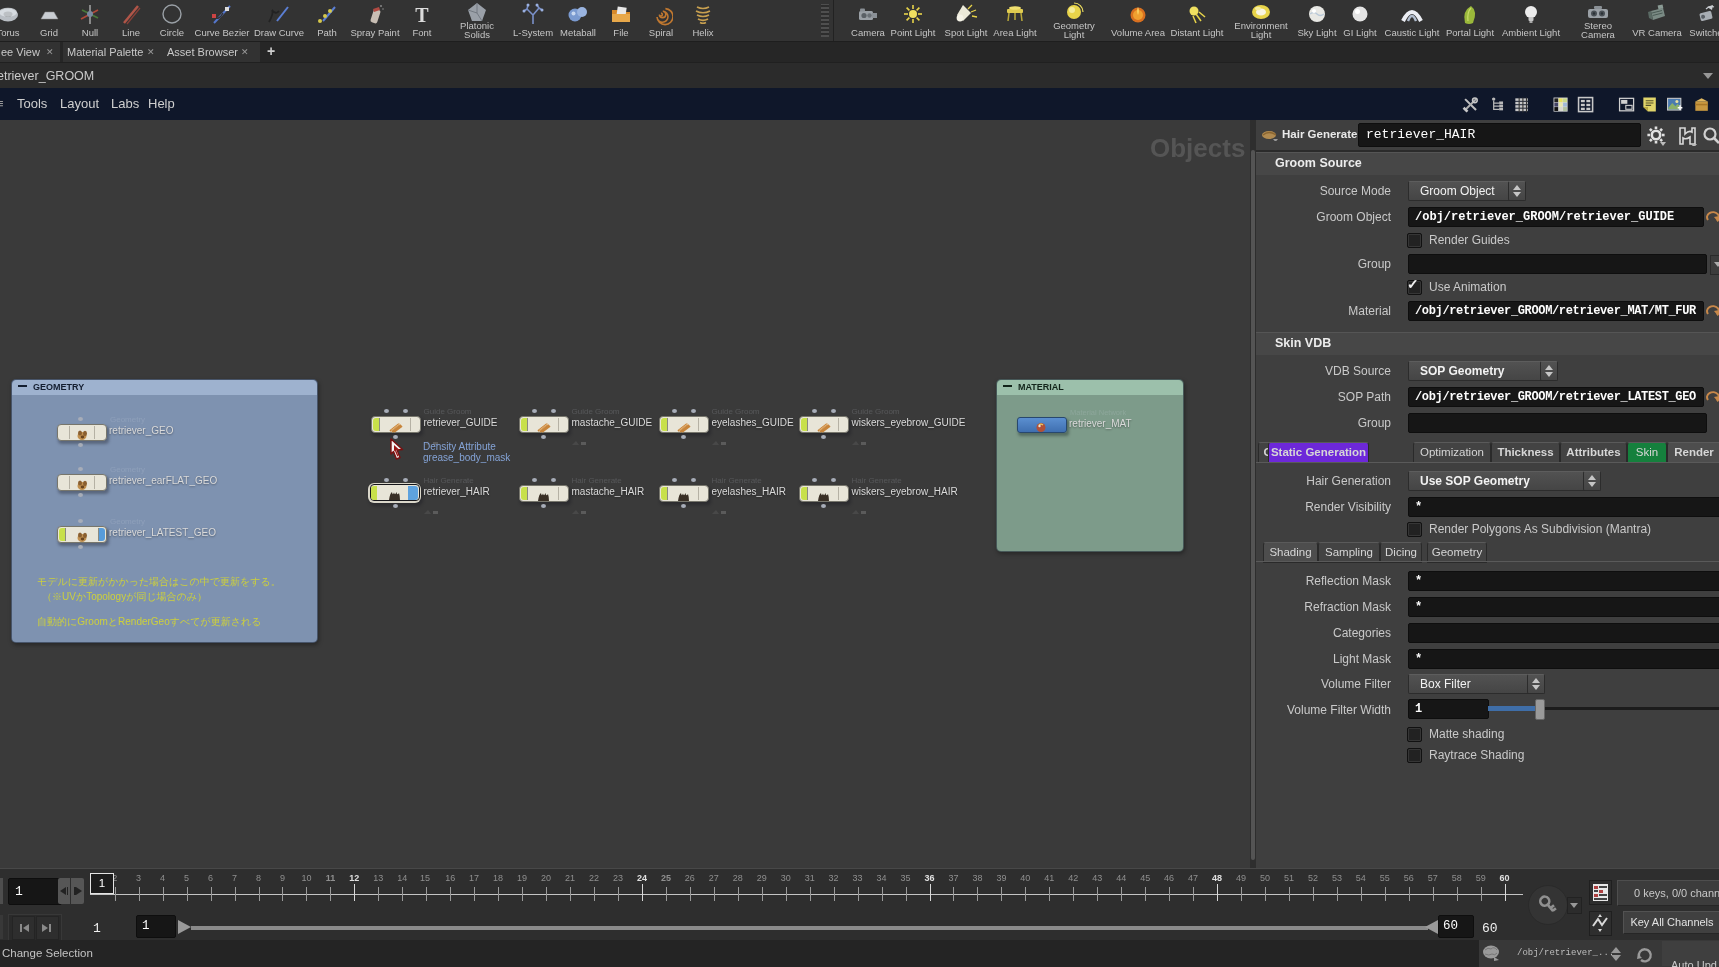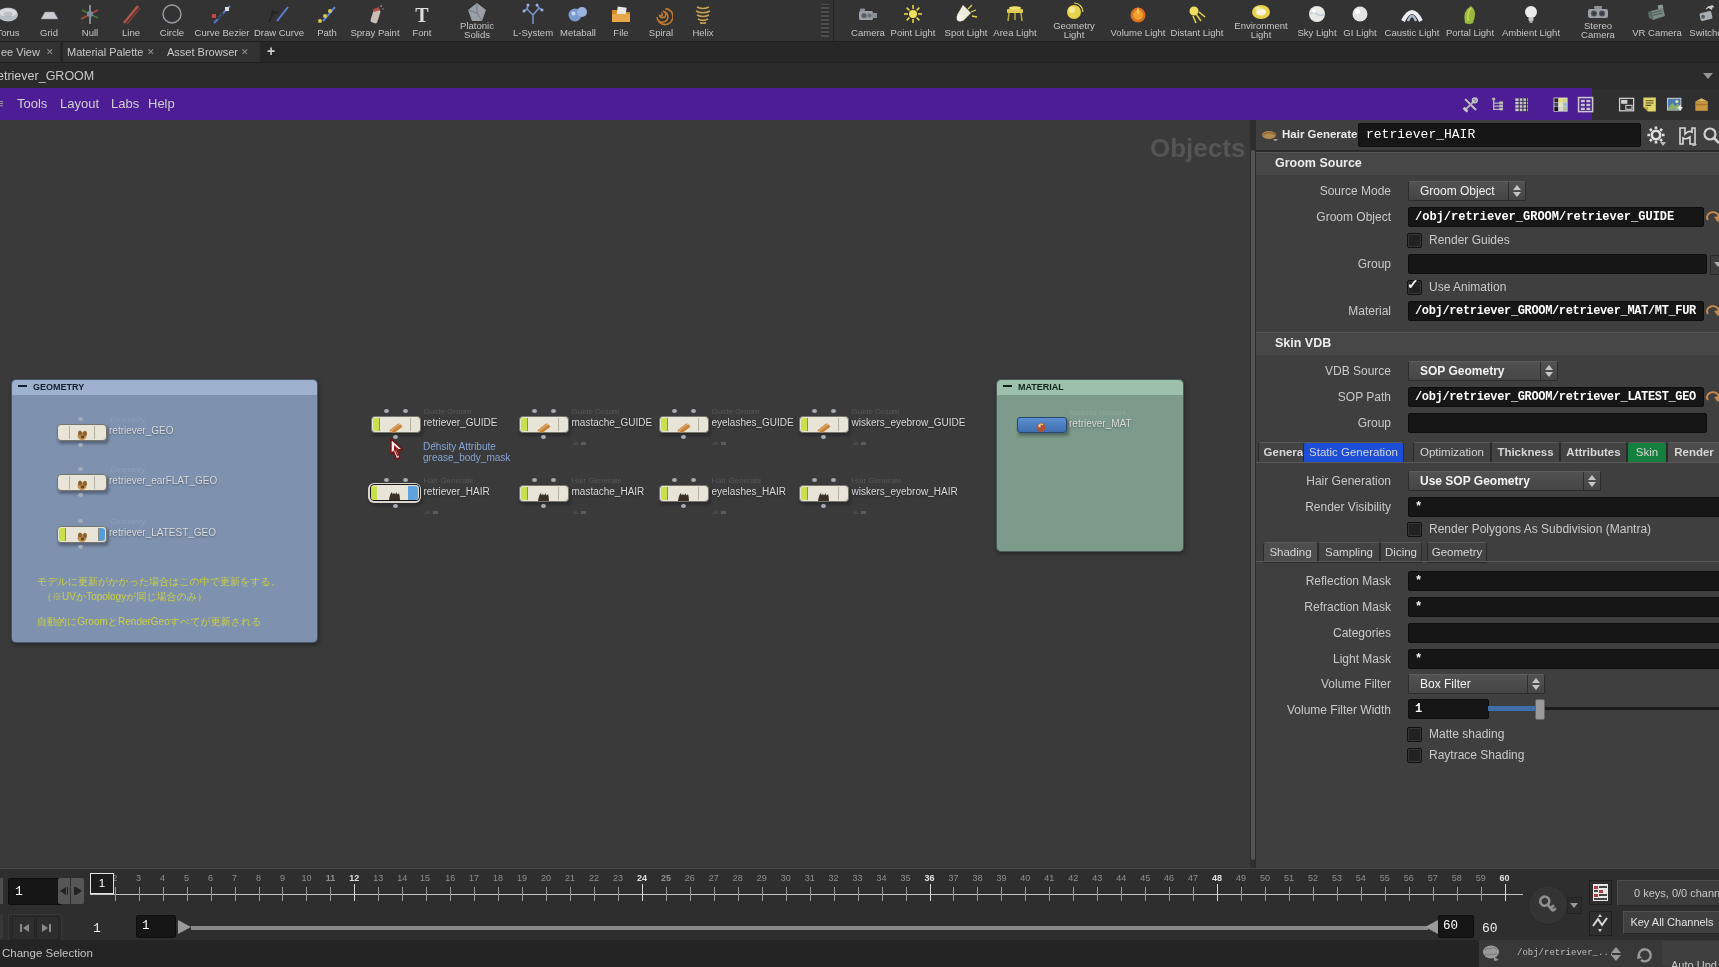--- a/index.html
+++ b/index.html
@@ -6,21 +6,21 @@
 .a{position:absolute}
 .shelf{left:0;top:0;width:1719px;height:41px;background:#333333;border-bottom:1px solid #1e1e1e}
 .sicon{position:absolute;top:3px;width:24px;height:23px}
 .slbl{position:absolute;top:27px;font-size:9.5px;color:#c6c6c6;white-space:nowrap;transform:translateX(-50%)}
 .slbl2{position:absolute;top:21px;font-size:9.5px;line-height:9px;color:#c6c6c6;white-space:nowrap;
  transform:translateX(-50%);text-align:center}
 .tabrow{left:0;top:42px;width:1719px;height:20px;background:#262626}
 .ptab{position:absolute;top:0px;height:20px;background:#323232;color:#c9c9c9;font-size:11px;line-height:20px;white-space:nowrap}
 .tabx{color:#9a9a9a;font-size:9px}
 .pathbar{left:0;top:62px;width:1719px;height:26px;background:#2b2b2b;border-top:1px solid #202020}
-.menubar{left:0;top:88px;width:1592px;height:32px;background:#4c1d95;border-bottom:6px solid #a16207}
+.menubar{left:0;top:88px;width:1719px;height:32px;background:#0f172a;border-bottom:6px solid #a16207}
 .mitem{position:absolute;top:0;height:32px;line-height:32px;font-size:13px;color:#cfcfcf}
 .net{left:0;top:120px;width:1250px;height:748px;background:#3a3a3a}
 .pane{left:1256px;top:120px;width:463px;height:748px;background:#3f3f3f}
 .nbox{position:absolute;border-radius:5px;box-shadow:1px 2px 4px rgba(0,0,0,0.35)}
 .nbt{position:absolute;left:0;top:0;right:0;height:15px;border-radius:5px 5px 0 0;
  font-size:9px;font-weight:bold;line-height:15px;color:#101a28}
 .node{position:absolute;border-radius:4px;background:#e8e5d8;border:1px solid #77766c;
  box-shadow:1.5px 2.5px 3px rgba(20,20,30,0.35)}
 .nlbl{position:absolute;font-size:10px;color:#dadada;white-space:nowrap;text-shadow:0 1px 2px rgba(0,0,0,0.4)}
 .ghost{position:absolute;font-size:8px;color:rgba(220,225,235,0.17);white-space:nowrap}
@@ -174,21 +174,21 @@
         <circle cx="12" cy="11" r="7" fill="#e8d44a"></circle>
         <circle cx="10" cy="9" r="3" fill="#f4ec9a"></circle>
         <path d="M12 2 a9 9 0 0 1 9 9" stroke="#f0e060" fill="none" stroke-width="1.2"></path>
       </svg></div>
     <div class="slbl2" style="left:1074px">Geometry<br>Light</div>
     <div class="sicon" style="left:1126px;top:3px"><svg width="24" height="23" viewBox="0 0 24 23">
         <circle cx="12" cy="12" r="7.5" fill="#d87020"></circle>
         <circle cx="12" cy="12" r="5" fill="#f0a030"></circle>
         <path d="M12 4 Q14 8 12 12 Q10 8 12 4" fill="#f8d060"></path>
       </svg></div>
-    <div class="slbl" style="left:1138px">Volume Light</div>
+    <div class="slbl" style="left:1138px">Volume Area</div>
     <div class="sicon" style="left:1185px;top:3px"><svg width="24" height="23" viewBox="0 0 24 23">
         <circle cx="9" cy="8" r="4.5" fill="#f0e060"></circle>
         <g stroke="#e8d44a" stroke-width="1.5">
           <line x1="11" y1="11" x2="16" y2="18"></line>
           <line x1="14" y1="9" x2="20" y2="14"></line>
           <line x1="8" y1="13" x2="11" y2="20"></line>
         </g>
       </svg></div>
     <div class="slbl" style="left:1197px">Distant Light</div>
     <div class="sicon" style="left:1249px;top:1px"><svg width="24" height="23" viewBox="0 0 24 23">
@@ -632,21 +632,21 @@
   </div>
 <div class="plabel" style="left:1256px;top:390px;width:135px">SOP Path</div>
 <div class="pinput" style="left:1408px;top:387px;width:288px;height:18px;line-height:18px;padding-left:6px;letter-spacing:-0.35px;">/obj/retriever_GROOM/retriever_LATEST_GEO</div>
 <div class="a" style="left:1706px;top:388px;width:14px;height:16px"><svg width="14" height="16" viewBox="0 0 14 16">
       <path d="M2 12 a6 5 0 1 1 9 1" fill="none" stroke="#c8884a" stroke-width="2"></path>
       <path d="M8 9 L12 14 L13 8 Z" fill="#c8884a"></path>
     </svg></div>
 <div class="plabel" style="left:1256px;top:416px;width:135px">Group</div>
 <div class="pinput" style="left:1408px;top:413px;width:291px;height:18px;line-height:18px;padding-left:6px;"></div>
 <div class="ptab2" style="left:1258px;top:442px;width:52px;background:#434343;font-weight:bold">General</div>
-<div class="ptab2" style="left:1303px;top:442px;width:99px;background:#1d4ed8;font-weight:normal">Static Generation</div>
+<div class="ptab2" style="left:1268px;top:442px;width:99px;background:#6d28d9;font-weight:bold">Static Generation</div>
 <div class="ptab2" style="left:1413px;top:442px;width:76px;background:#434343;font-weight:normal">Optimization</div>
 <div class="ptab2" style="left:1491px;top:442px;width:67px;background:#434343;font-weight:bold">Thickness</div>
 <div class="ptab2" style="left:1560px;top:442px;width:65px;background:#434343;font-weight:bold">Attributes</div>
 <div class="ptab2" style="left:1627px;top:442px;width:38px;background:#15803d;font-weight:normal">Skin</div>
 <div class="ptab2" style="left:1667px;top:442px;width:52px;background:#4d4d4d;font-weight:bold">Render</div>
 <div class="a" style="left:1256px;top:462px;width:463px;height:1px;background:#5a5a5a"></div>
 <div class="plabel" style="left:1256px;top:474px;width:135px">Hair Generation</div>
 <div class="ddrop" style="left:1408px;top:471px;width:171px;height:18px;line-height:18px;padding-left:11px;font-weight:bold;background:linear-gradient(#525252,#454545)">Use SOP Geometry</div>
 <div class="ddrop" style="left:1583px;top:471px;width:16px;height:18px;background:linear-gradient(#525252,#454545)">
     <div style="position:absolute;left:4px;top:3px;width:0;height:0;border-left:4px solid transparent;border-right:4px solid transparent;border-bottom:5px solid #c6c6c6"></div>

